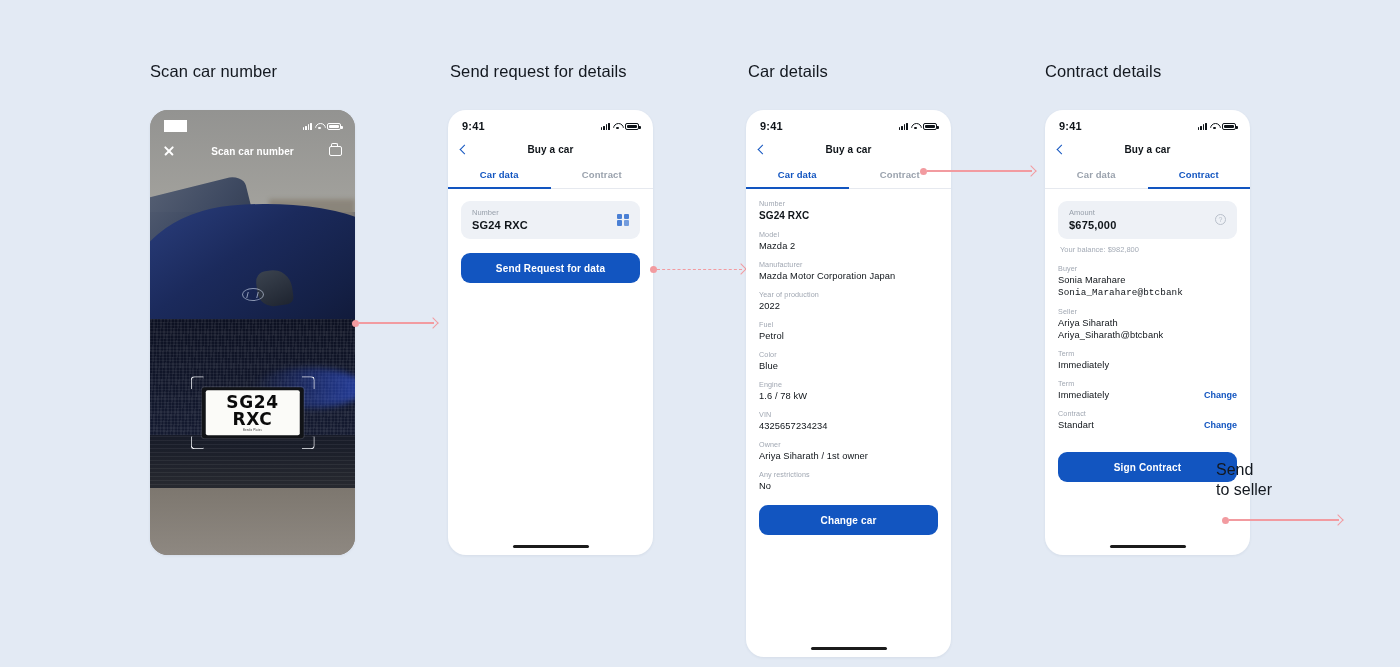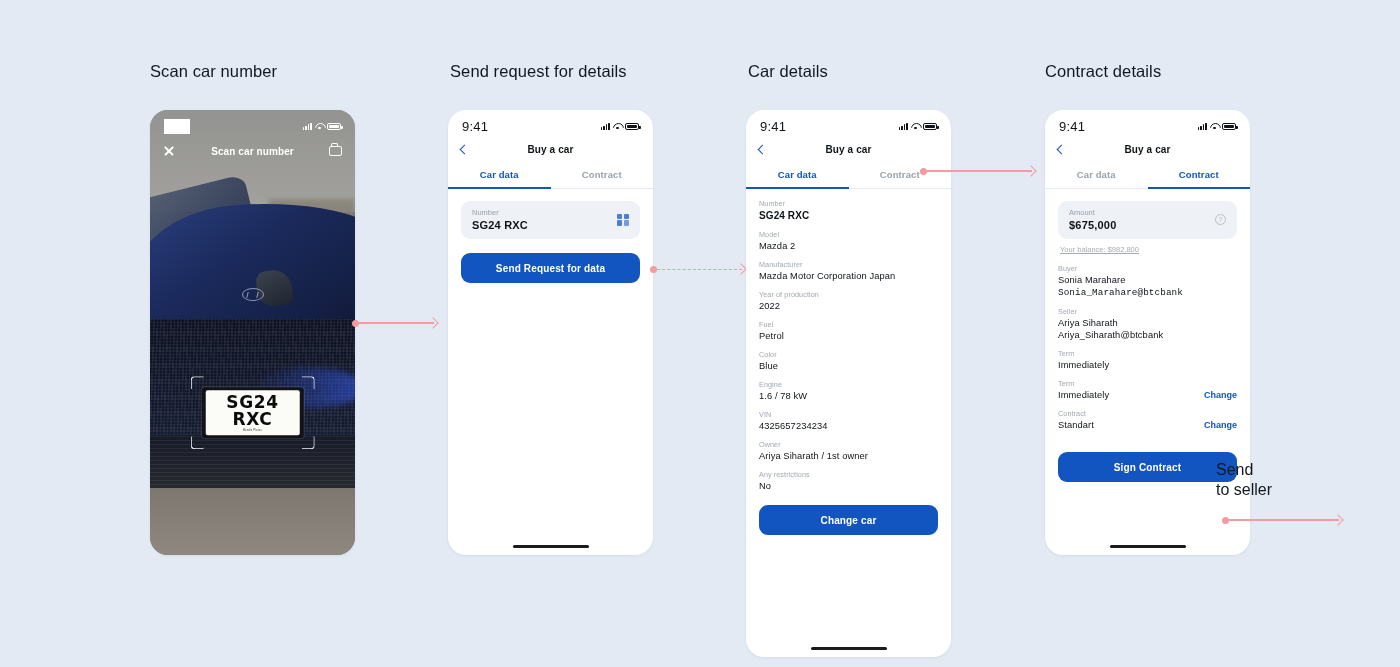--- a/index.html
+++ b/index.html
@@ -31,21 +31,21 @@
   }
 
   
   .statusbar {
     height: 26px;
     display: flex;
     align-items: center;
     justify-content: space-between;
     padding: 6px 14px 0 14px;
   }
-  .status-time { font-size: 13px; font-weight: normal; color: #0f1419; letter-spacing: .2px; }
+  .status-time { font-size: 11px; font-weight: bold; color: #0f1419; letter-spacing: .2px; }
   .status-icons { display: flex; align-items: center; gap: 3px; }
   .bars { display: flex; align-items: flex-end; gap: 1px; height: 7px; }
   .bars i { display: block; width: 1.6px; background: #0f1419; border-radius: .5px; }
   .bars i:nth-child(1){height:2.5px}.bars i:nth-child(2){height:4px}
   .bars i:nth-child(3){height:5.5px}.bars i:nth-child(4){height:7px}
   .wifi { width: 9px; height: 7px; position: relative; }
   .wifi::before{
     content:""; position:absolute; left:0; top:0; width:9px; height:9px;
     border:1.6px solid #0f1419; border-radius:50%;
     clip-path: polygon(0 0,100% 0,100% 48%,0 48%);
@@ -112,21 +112,21 @@
   }
   .fc-label { font-size:7.5px; color:#98a0ab; margin-bottom:2px; }
   .fc-value { font-size:11px; font-weight:bold; color:#0f1419; letter-spacing:.2px; }
   .qr-ic { width:12px; height:12px; display:grid; grid-template-columns:1fr 1fr; grid-gap:1.6px; }
   .qr-ic span { background:#4a7fd4; border-radius:1px; }
   .qr-ic span:nth-child(4){ background:#4a7fd4; opacity:.75 }
   .info-ic {
     width:11px;height:11px;border-radius:50%;border:1.1px solid #b9c0cb;
     color:#b9c0cb;font-size:7px;display:flex;align-items:center;justify-content:center;
   }
-  .balance { font-size:7.5px; color:#a4abb6; margin:6px 0 0 2px;text-decoration:underline; }
+  .balance { font-size:7.5px; color:#a4abb6; margin:6px 0 0 2px; }
 
   .btn-primary {
     margin-top: 14px;
     background:#1255c0; color:#fff; border-radius:9px;
     height: 30px; display:flex; align-items:center; justify-content:center;
     font-size:10px; font-weight:bold; letter-spacing:.15px;
   }
 
   .detail-list { padding: 10px 13px 0; }
   .drow { margin-bottom: 9px; }

